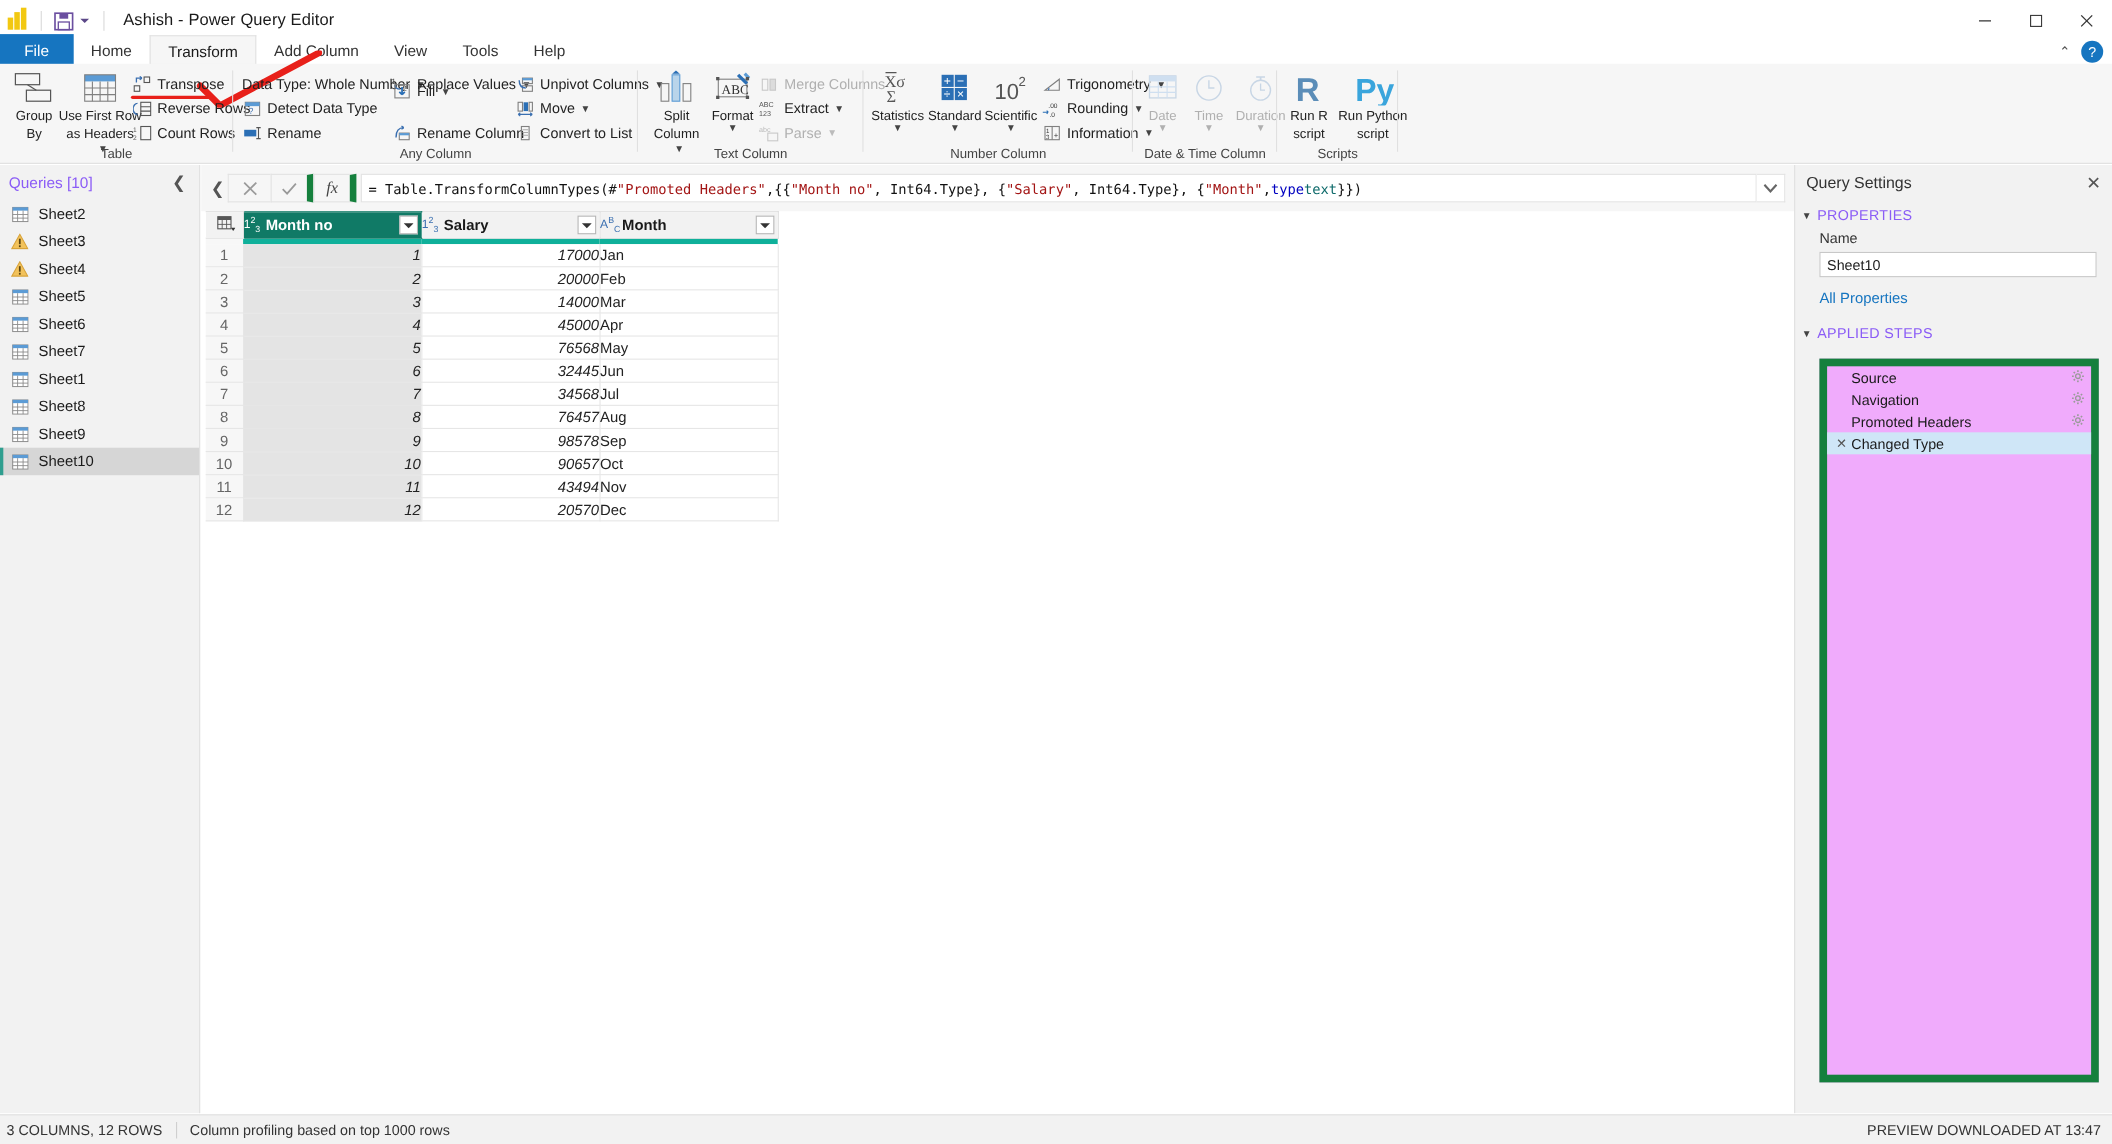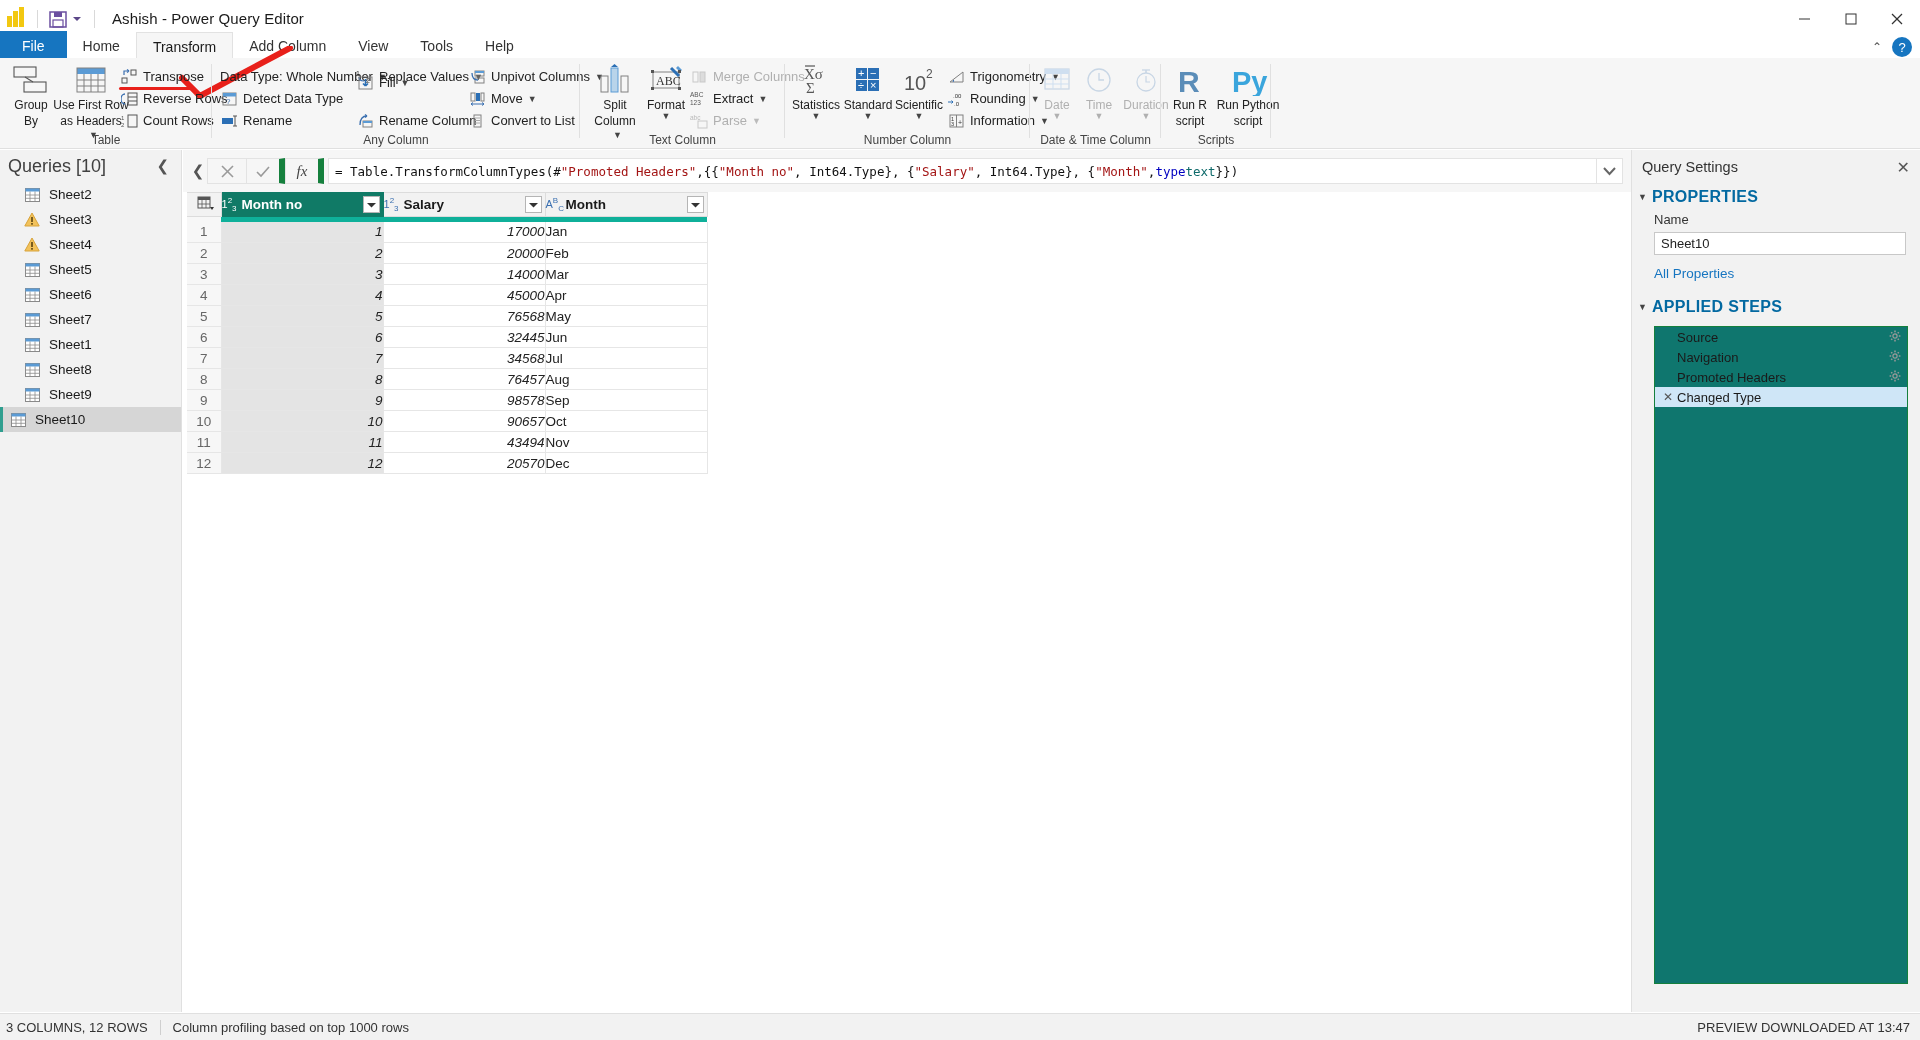--- a/index.html
+++ b/index.html
@@ -83,23 +83,23 @@
     position:absolute; height:3px; background:#e8201a; border-radius:2px;
   }
   #redcheck { position:absolute; left:178px; top:-12px; width:115px; height:52px; pointer-events:none; }
 
   
   #queries {
     position:absolute; left:0; top:150px; width:182px; bottom:28px;
     background:#f2f2f2; border-right:1px solid #e0e0e0;
   }
   #q-head { height:32px; display:flex; align-items:center; padding:0 8px; }
-  #q-title { font-size:18px; color:#404040; flex:1; }
+  #q-title { font-size:14px; color:#8b5cf6; flex:1; }
   #q-collapse { font-size:15px; color:#555; padding:0 4px; }
-  .q-item { height:25px; display:flex; align-items:center; padding-left:24px; font-size:13.5px; color:#1a1a1a; }
+  .q-item { height:25px; display:flex; align-items:center; padding-left:10px; font-size:13.5px; color:#1a1a1a; }
   .q-item.sel { background:#d6d6d6; border-left:3px solid #2f9e8f; padding-left:7px; }
   .q-ic { width:16px; height:16px; margin-right:9px; flex:none; display:flex; align-items:center; justify-content:center; }
 
   #center { position:absolute; left:183px; top:150px; right:289px; bottom:28px; background:#fff; }
 
   #fbar { height:42px; display:flex; align-items:center; padding:0 8px 0 6px; background:#f6f6f6; }
   #fbar-collapse { width:18px; text-align:center; font-size:15px; color:#555; }
   .fb-btn { width:39px; height:26px; display:flex; align-items:center; justify-content:center; background:#f6f6f6; border:1px solid #e3e3e3; border-right:none; }
   .fb-btn.last { border-right:6px solid #15803d;text-align:center; }
   #fb-input {
@@ -139,30 +139,30 @@
   .cellwhite { background:#fff; }
   .corner { width:34px; height:24px; background:#f2f2f2; border:1px solid #dcdcdc; border-left:none; position:relative; }
 
   
   #qs { position:absolute; right:0; top:150px; width:289px; bottom:28px; background:#f2f2f2; border-left:1px solid #e0e0e0; }
   #qs-head { height:34px; display:flex; align-items:center; padding:0 10px; }
   #qs-title { flex:1; font-size:14.5px; color:#333; }
   #qs-close { font-size:16px; color:#555; }
   .qs-sec { display:flex; align-items:center; padding:4px 10px 4px 6px; }
   .qs-tri { width:14px; color:#444; font-size:9px; }
-  .qs-sec-t { font-size:16px; font-weight:bold; color:#0369a1; letter-spacing:.3px; }
+  .qs-sec-t { font-size:13px; font-weight:normal; color:#8b5cf6; letter-spacing:.3px; }
   .qs-sub { padding:2px 14px 0 22px; font-size:13px; color:#333; }
   #qs-name-box {
     margin:5px 14px 0 22px; height:23px; background:#fff; border:1px solid #c8c8c8;
     display:flex; align-items:center; padding:0 6px; font-size:13px; color:#222;
   }
   #qs-allprops { margin:11px 0 0 22px; font-size:13.5px; color:#1675c0; }
   #steps {
     position:absolute; left:22px; right:12px; top:176px; bottom:28px;
-    background:#0f766e; border:1px solid #15803d;
+    background:#f0abfc; border:7px solid #15803d;
   }
   .step { height:20px; display:flex; align-items:center; padding-left:8px; font-size:13px; color:#1a1a1a; position:relative; }
   .step.sel { background:#cfe6f7; }
   .step-x { width:14px; font-size:12px; color:#555; }
   .step-gear { position:absolute; right:6px; color:#9a9a9a; font-size:12px; }
 
   
   #status {
     position:absolute; left:0; bottom:0; width:1920px; height:27px;
     background:#f2f2f2; border-top:1px solid #e0e0e0;

